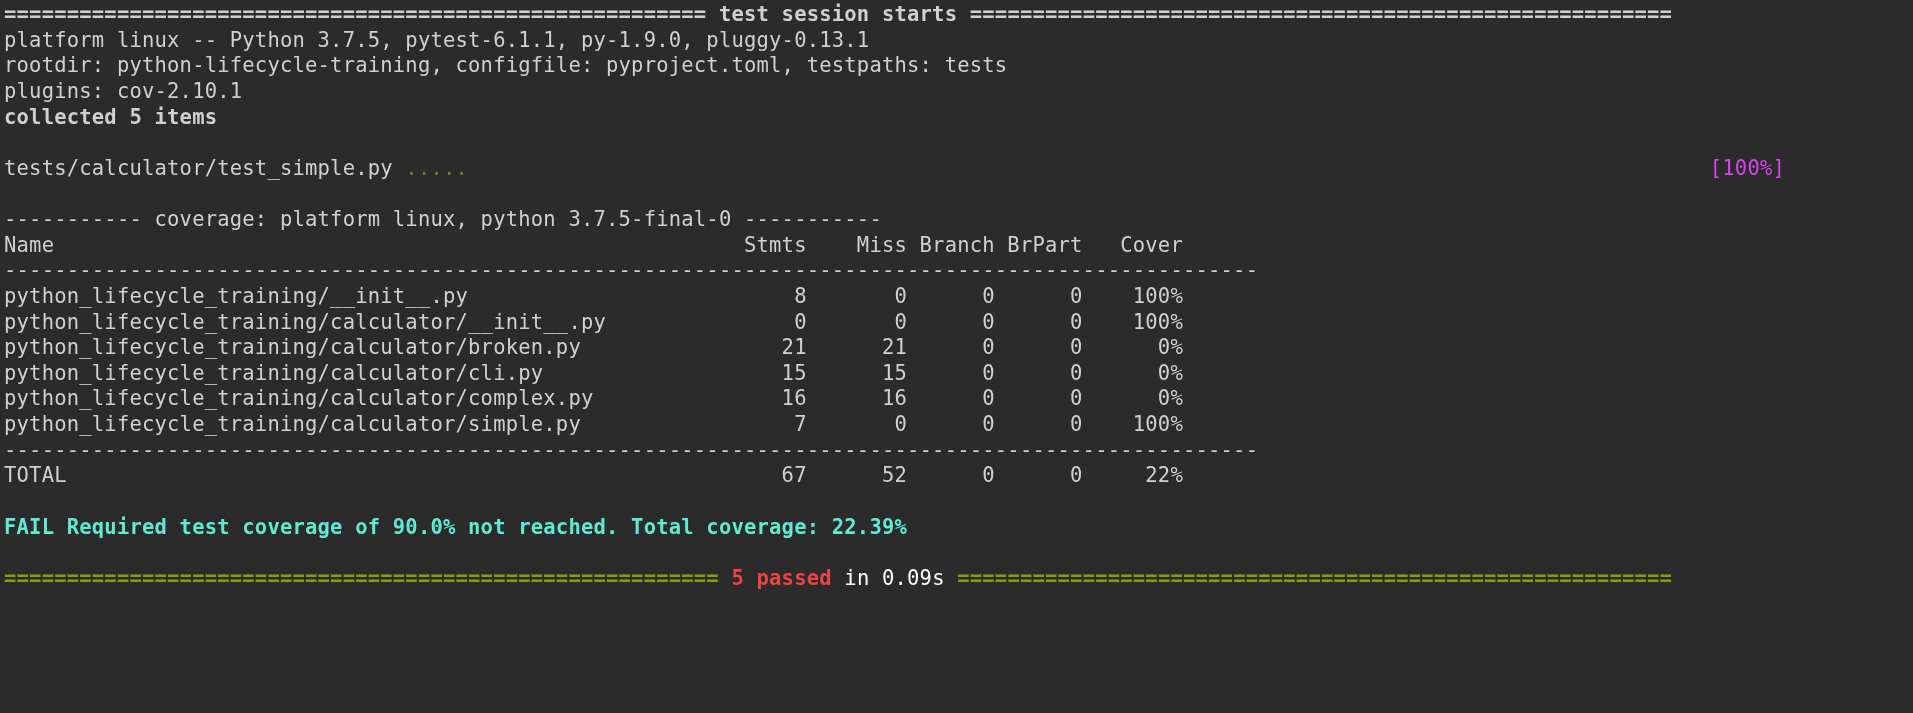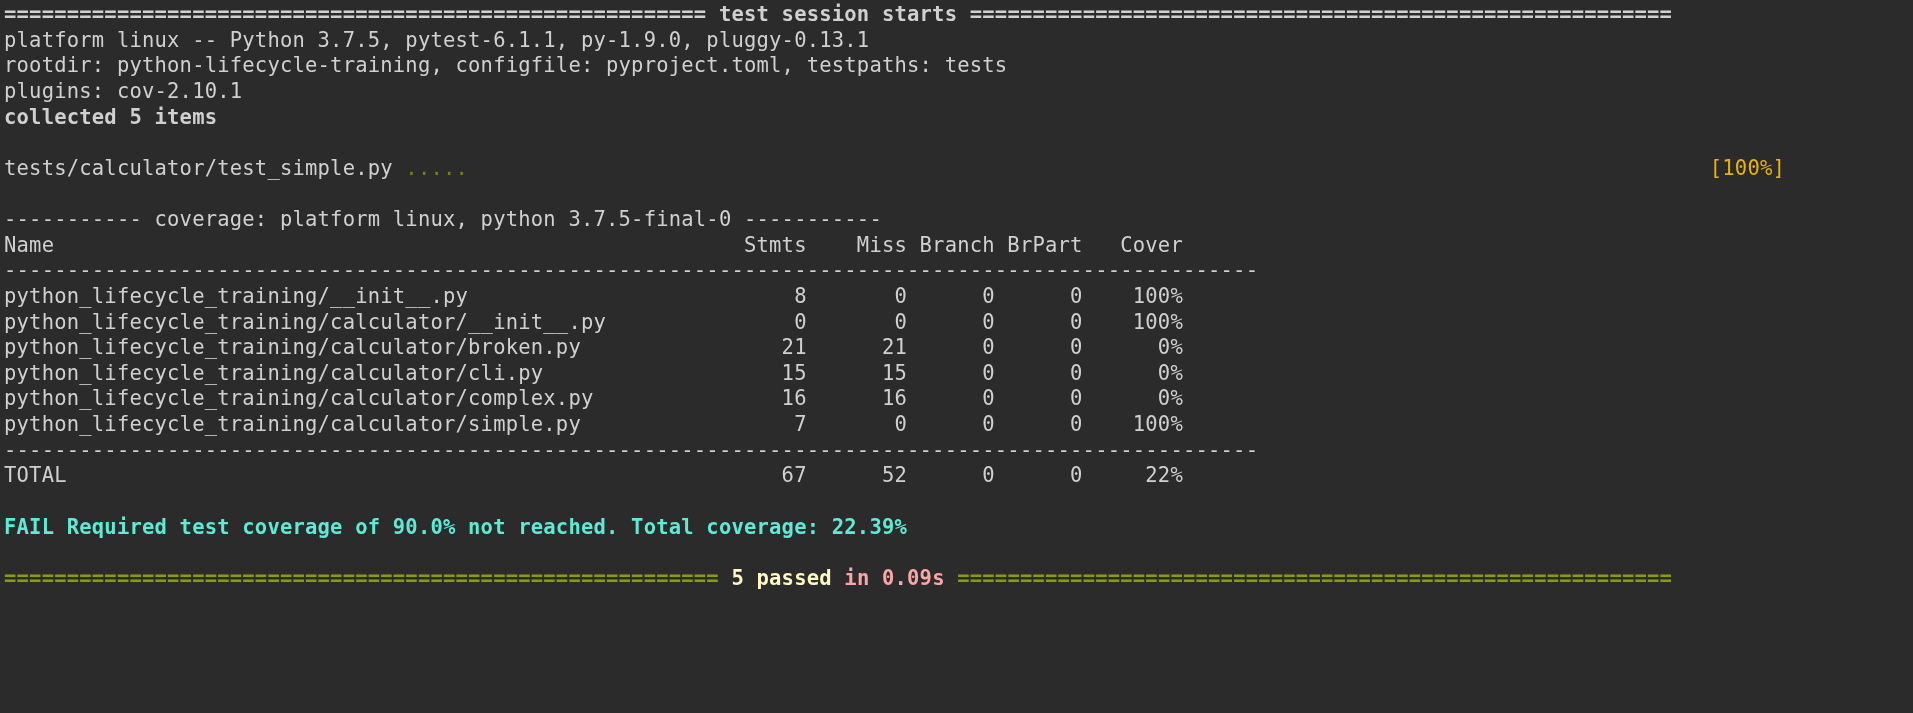--- a/index.html
+++ b/index.html
@@ -11,23 +11,23 @@
     line-height: 1.25;
     padding: 2px 4px;
     width: 1913px;
     height: 713px;
     overflow: hidden;
     letter-spacing: 0.2px;
   }
   .line { white-space: pre; }
   .bold { font-weight: bold; }
   .green-dim { color: #788012; }
-  .cyan { color: #eab308; }
+  .cyan { color: #d946ef; }
   .orange { color: #5eead4; font-weight: bold; }
   .green-eq { color: #8a9b0f; font-weight: bold; }
-  .green-passed { color: #fef9c3; font-weight: bold; }
-  .green-time { color: #fca5a5; font-weight: bold; }
+  .green-passed { color: #ef4444; font-weight: bold; }
+  .green-time { color: #ffffff; font-weight: normal; }
   .title-mid { color: #d0d0d0; font-weight: bold; text-align: center; }
 </style>
 </head>
 <body>
 
 <pre id="term"><div class="line"><span class="bold">======================================================== </span><span class="title-mid">test session starts</span><span class="bold"> ========================================================</span></div><div class="line"><span>platform linux -- Python 3.7.5, pytest-6.1.1, py-1.9.0, pluggy-0.13.1</span></div><div class="line"><span>rootdir: python-lifecycle-training, configfile: pyproject.toml, testpaths: tests</span></div><div class="line"><span>plugins: cov-2.10.1</span></div><div class="line"><span class="bold">collected 5 items</span></div><div class="line"><span> </span></div><div class="line"><span>tests/calculator/test_simple.py </span><span class="green-dim">.....</span><span>                                                                                                   </span><span class="cyan">[100%]</span></div><div class="line"><span> </span></div><div class="line"><span>----------- coverage: platform linux, python 3.7.5-final-0 -----------</span></div><div class="line"><span>Name                                                       Stmts    Miss Branch BrPart   Cover</span></div><div class="line"><span>----------------------------------------------------------------------------------------------------</span></div><div class="line"><span>python_lifecycle_training/__init__.py                          8       0      0      0    100%</span></div><div class="line"><span>python_lifecycle_training/calculator/__init__.py               0       0      0      0    100%</span></div><div class="line"><span>python_lifecycle_training/calculator/broken.py                21      21      0      0      0%</span></div><div class="line"><span>python_lifecycle_training/calculator/cli.py                   15      15      0      0      0%</span></div><div class="line"><span>python_lifecycle_training/calculator/complex.py               16      16      0      0      0%</span></div><div class="line"><span>python_lifecycle_training/calculator/simple.py                 7       0      0      0    100%</span></div><div class="line"><span>----------------------------------------------------------------------------------------------------</span></div><div class="line"><span>TOTAL                                                         67      52      0      0     22%</span></div><div class="line"><span> </span></div><div class="line"><span class="orange">FAIL Required test coverage of 90.0% not reached. Total coverage: 22.39%</span></div><div class="line"><span> </span></div><div class="line"><span class="green-eq">========================================================= </span><span class="green-passed">5 passed</span><span class="green-time"> in 0.09s</span><span class="green-eq"> =========================================================</span></div></pre>
 
 </body></html>

